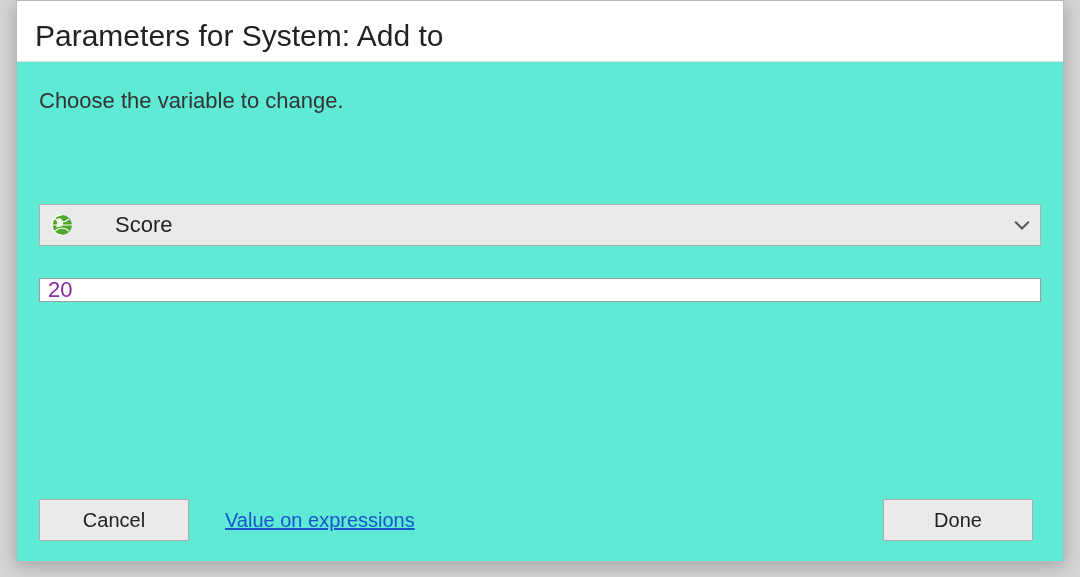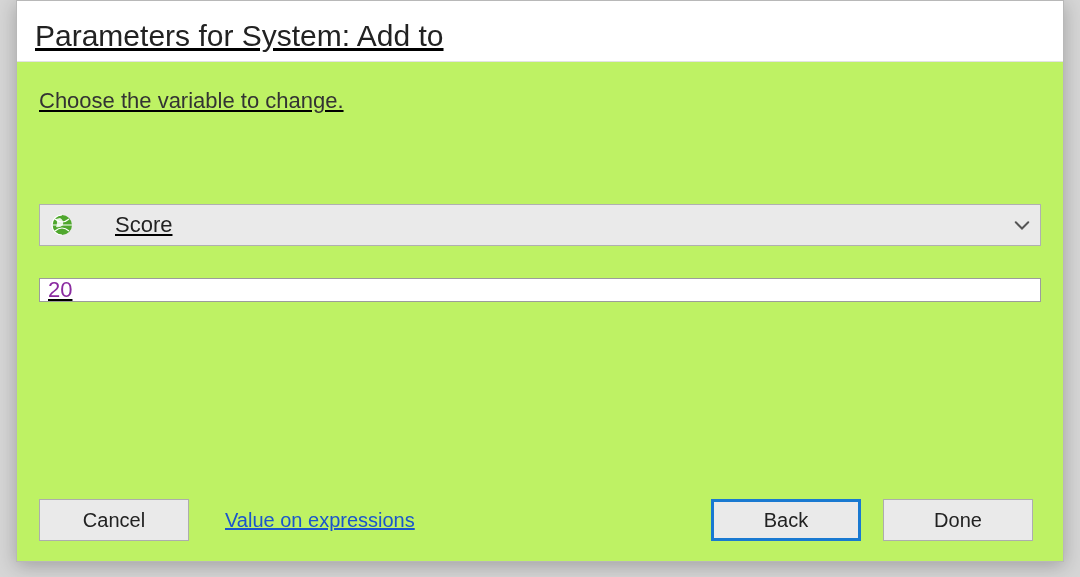--- a/index.html
+++ b/index.html
@@ -15,34 +15,33 @@
     position: absolute;
     left: 16px;
     top: 0;
     width: 1048px;
     height: 562px;
     background: #ffffff;
     border: 1px solid #b8b8b8;
     box-shadow: 0 4px 18px rgba(0,0,0,0.25);
     display: flex;
     flex-direction: column;
-    text-decoration: underline;
   }
   .title-area {
     padding: 18px 18px 8px 18px;
     background: #ffffff;
   }
   .title {
     font-size: 30px;
     font-weight: 400;
     color: #222;
   }
   .body-area {
     flex: 1;
-    background: #bef264;
+    background: #5eead4;
     border-top: 1px solid #e3e3e3;
     padding: 26px 22px 0 22px;
     position: relative;
   }
   .instruction {
     font-size: 22px;
     color: #333;
     margin-bottom: 90px;
   }
   .form-row {
@@ -162,18 +161,17 @@
     </div>
 
     <div class="form-row">
       <input class="value-input" type="text" value="20" style="">
     </div>
 
     <div class="button-bar">
       <button class="btn">Cancel</button>
       <a class="link">Value on expressions</a>
       <span class="spacer"></span>
-      <button class="btn primary">Back</button>
       <button class="btn">Done</button>
     </div>
 
   </div>
 </div>
 
 </body></html>

